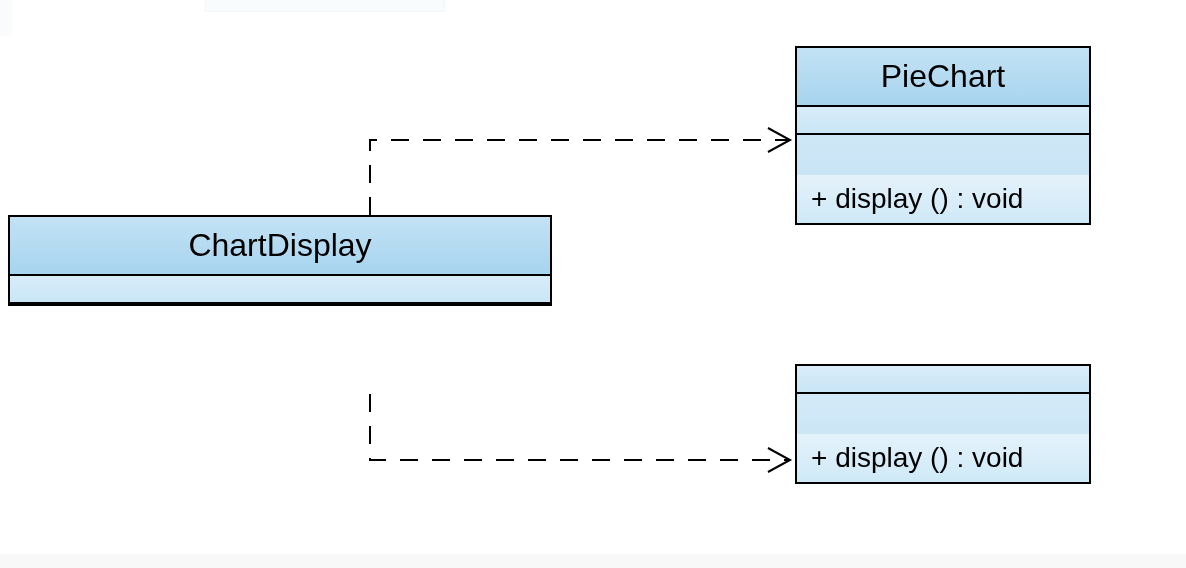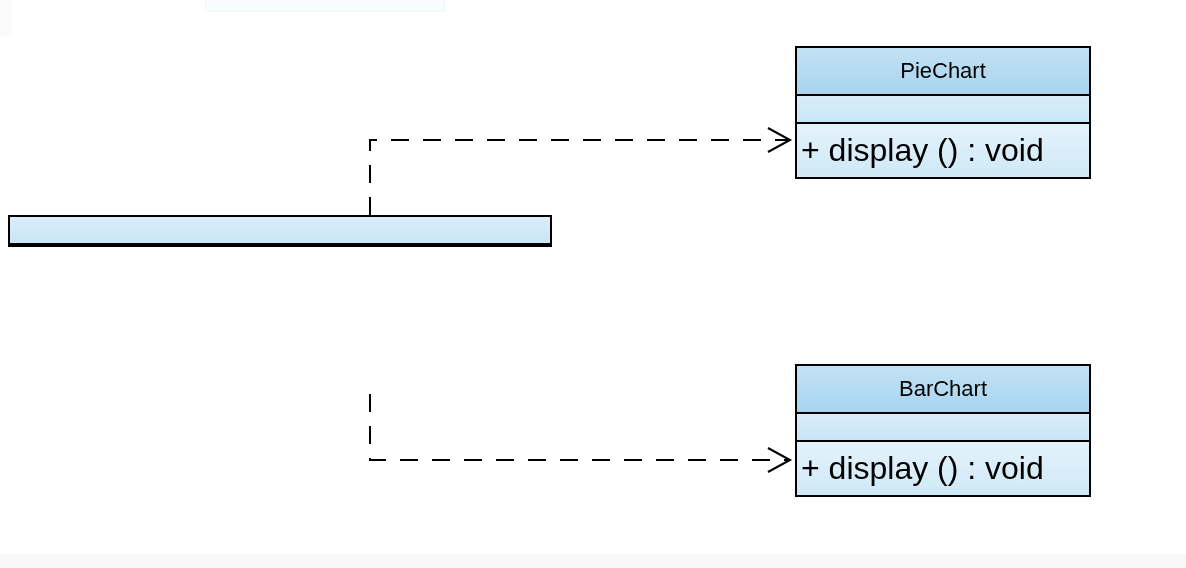--- a/index.html
+++ b/index.html
@@ -15,34 +15,35 @@
       font-family: Arial, Helvetica, sans-serif;
       overflow: hidden;
     }
     .uml-class {
       position: absolute;
       border: 2px solid #000;
       background: linear-gradient(to bottom, #d9ecf9 0%, #c3e2f4 100%);
     }
     .uml-title {
       text-align: center;
-      font-size: 22px;
+      font-size: 32px;
       padding: 10px 20px;
       border-bottom: 2px solid #000;
       background: linear-gradient(to bottom, #c3e2f4 0%, #a7d4ef 100%);
     }
     .uml-attrs {
       min-height: 28px;
       border-bottom: 2px solid #000;
       background: linear-gradient(to bottom, #d9ecf9 0%, #c9e6f6 100%);
     }
     .uml-methods {
-      font-size: 32px;
-      padding: 8px 4px;
+      font-size: 28px;
+      padding: 8px 14px;
       background: linear-gradient(to bottom, #e4f2fb 0%, #cfe9f7 100%);
+      margin-top: 40px;
     }
     .method-row {
       white-space: nowrap;
     }
     
     #chartdisplay {
       left: 8px;
       top: 215px;
       width: 544px;
     }
@@ -106,33 +107,33 @@
       opacity: 0.3;
     }
   </style>
 </head>
 <body>
 
 <div class="ghost-left"></div>
 <div class="ghost-top"></div>
 
 <div id="chartdisplay" class="uml-class">
+  <div class="uml-title">ChartDisplay</div>
   <div class="uml-attrs"></div>
 </div>
 
 <div id="piechart" class="uml-class">
   <div class="uml-title">PieChart</div>
   <div class="uml-attrs"></div>
   <div class="uml-methods">
     <div class="method-row">+  display ()  : void</div>
   </div>
 </div>
 
 <div id="barchart" class="uml-class">
-  <div class="uml-title">BarChart</div>
   <div class="uml-attrs"></div>
   <div class="uml-methods">
     <div class="method-row">+  display ()  : void</div>
   </div>
 </div>
 
 <svg class="connectors">
 
   <path class="dash" d="M 370 215 L 370 140 L 788 140"></path>
   <path class="arrowhead" d="M 768 128 L 790 140 L 768 152"></path>

